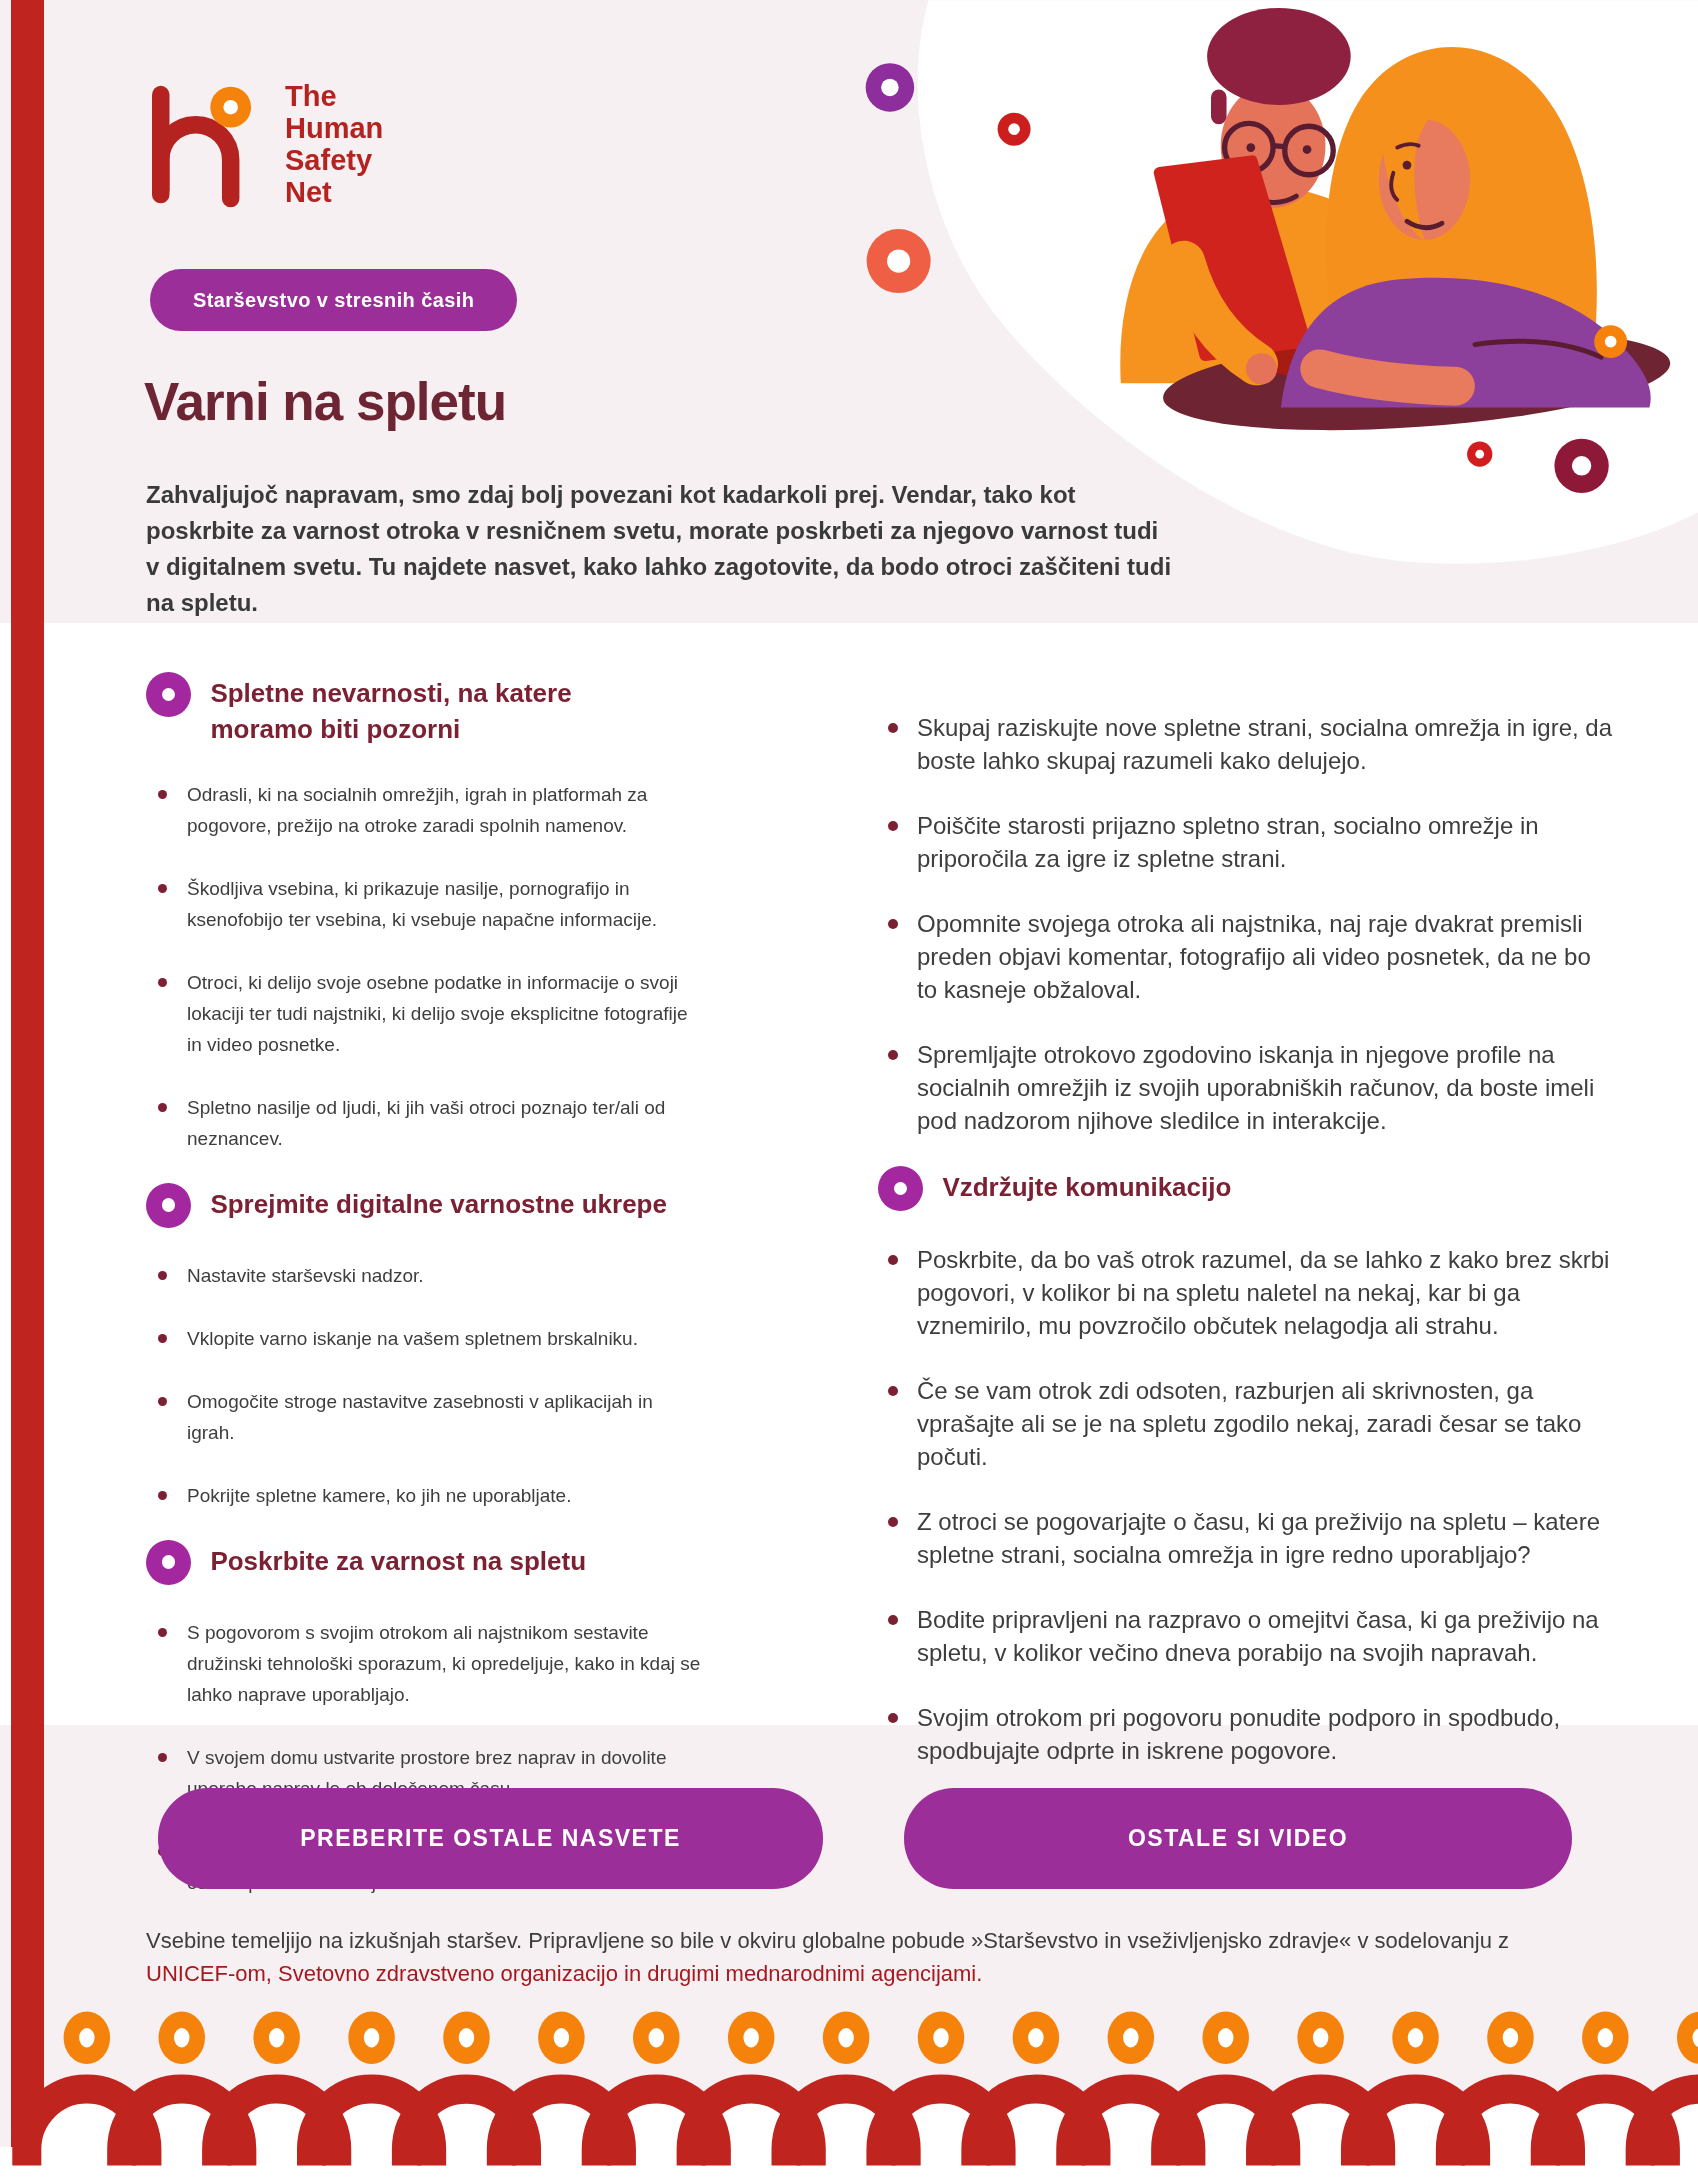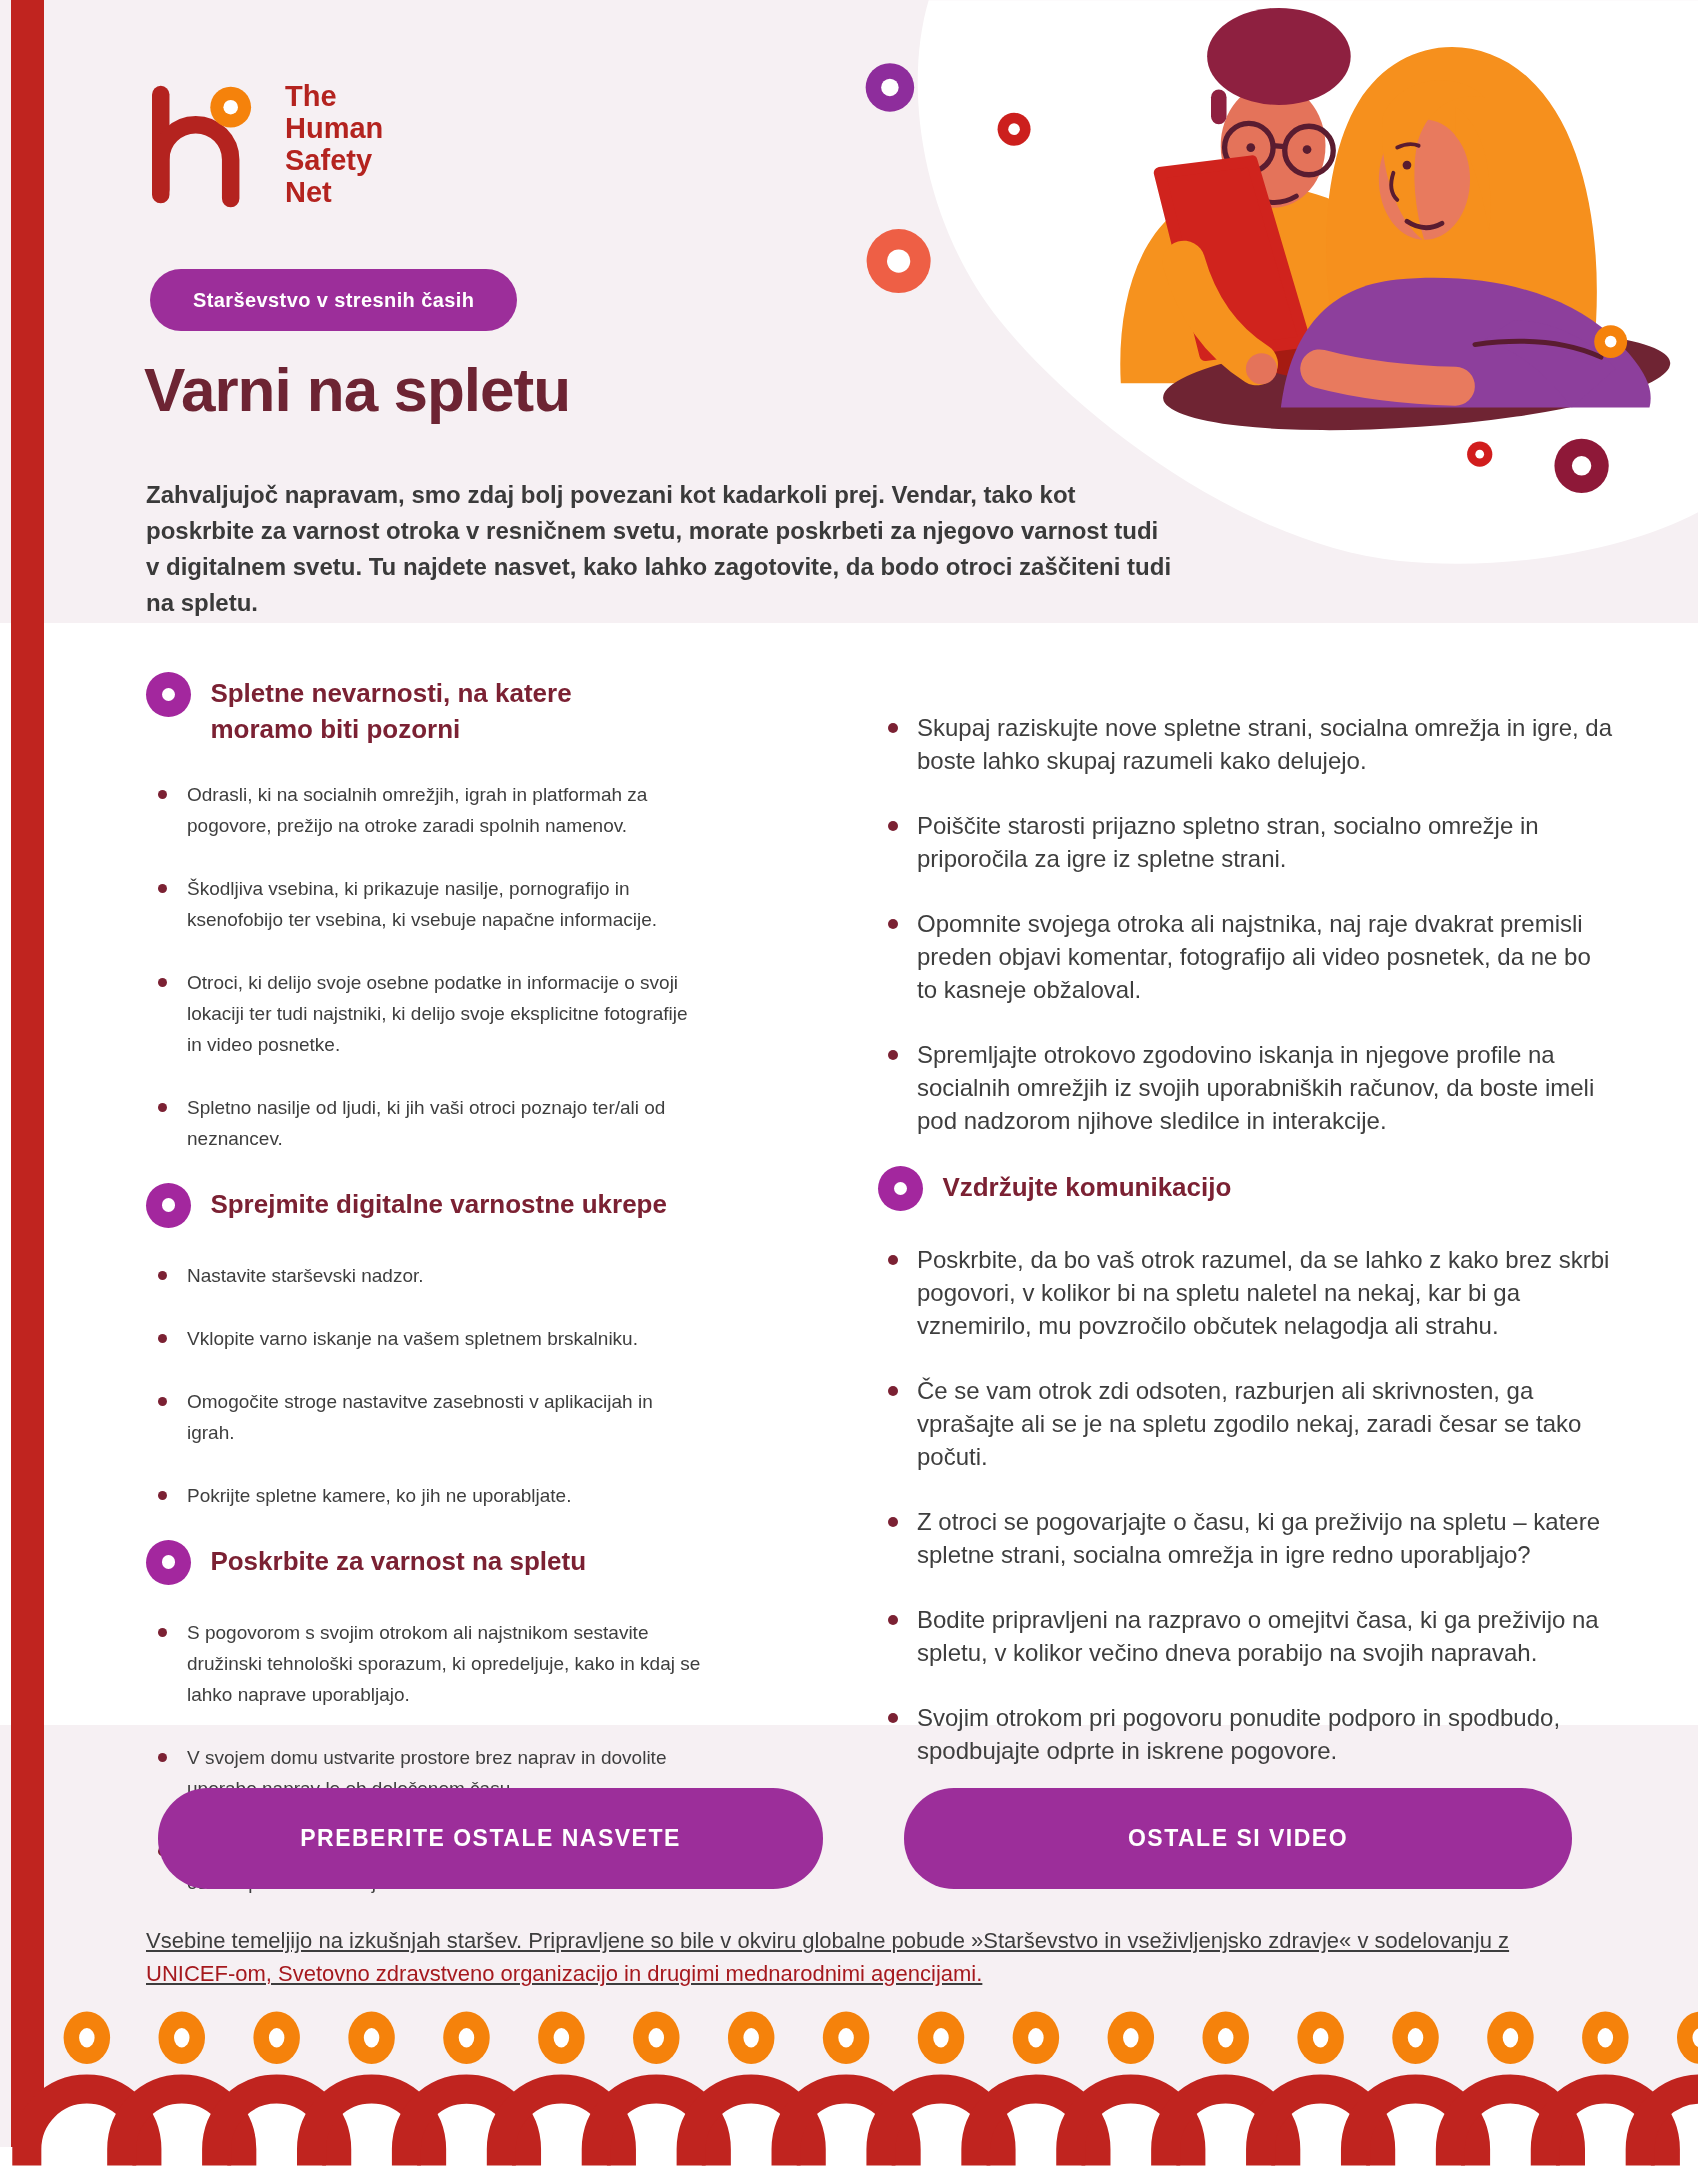--- a/index.html
+++ b/index.html
@@ -12,21 +12,21 @@
   .redbar{position:absolute;left:10.7px;top:0;width:33px;height:2147px;background:#c0241f;}
 
   
   .logo{position:absolute;left:152px;top:80px;display:flex;}
   .logo-text{margin-left:31px;color:#b4231f;font-size:29px;line-height:32px;font-weight:bold;}
 
   
   .badge{position:absolute;left:150px;top:269px;height:62px;border-radius:31px;background:#9c2e9a;
          display:flex;align-items:center;padding:0 43px;color:#ffffff;font-size:20px;font-weight:bold;
          letter-spacing:0.4px;}
-  .title{position:absolute;left:144px;top:354px;color:#6d2433;font-size:62px;font-weight:bold;letter-spacing:-1px;}
+  .title{position:absolute;left:144px;top:371px;color:#6d2433;font-size:53px;font-weight:bold;letter-spacing:-1px;}
   .intro{position:absolute;left:146px;top:477px;width:1029px;color:#3a3a3a;font-size:24px;line-height:36px;font-weight:bold;}
 
   
   .col{position:absolute;}
   .col.left{left:146px;top:672px;width:558px;}
   .col.right{left:878px;top:679px;width:737px;}
   .sec{margin-bottom:29px;}
   .sec-head{display:flex;margin-bottom:21.3px;}
   .donut{flex:none;width:45px;height:45px;border-radius:50%;background:#a3279e;position:relative;margin-right:19.4px;margin-top:0px;}
   .donut::after{content:'';position:absolute;left:15.5px;top:15.5px;width:13.6px;height:13.6px;border-radius:50%;background:#ffffff;}
@@ -41,21 +41,21 @@
   .col.right ul.bul li::before{left:9.7px;top:11.6px;width:10.7px;height:10.7px;}
 
   
   .pillbtn{position:absolute;top:1788px;height:101px;border-radius:50px;background:#9c2e9a;border:none;
            color:#ffffff;font-family:"Liberation Sans",sans-serif;font-size:23px;font-weight:bold;letter-spacing:1.5px;
            display:flex;align-items:center;justify-content:center;cursor:pointer;}
   .pillbtn.b1{left:158px;width:665px;}
   .pillbtn.b2{left:904px;width:668px;}
 
   
-  .footnote{position:absolute;left:146px;top:1924px;width:1436px;color:#3d3d3d;font-size:22px;line-height:33px;text-decoration:underline;}
+  .footnote{position:absolute;left:146px;top:1924px;width:1436px;color:#3d3d3d;font-size:22px;line-height:33px;}
   .footnote .red{color:#a6191e;}
 
   .decor,.illu{position:absolute;}
   .illu{top:0;right:0;}
   .decor{left:0;top:1999px;}
 </style>
 </head>
 <body>
 
 <div class="page">

